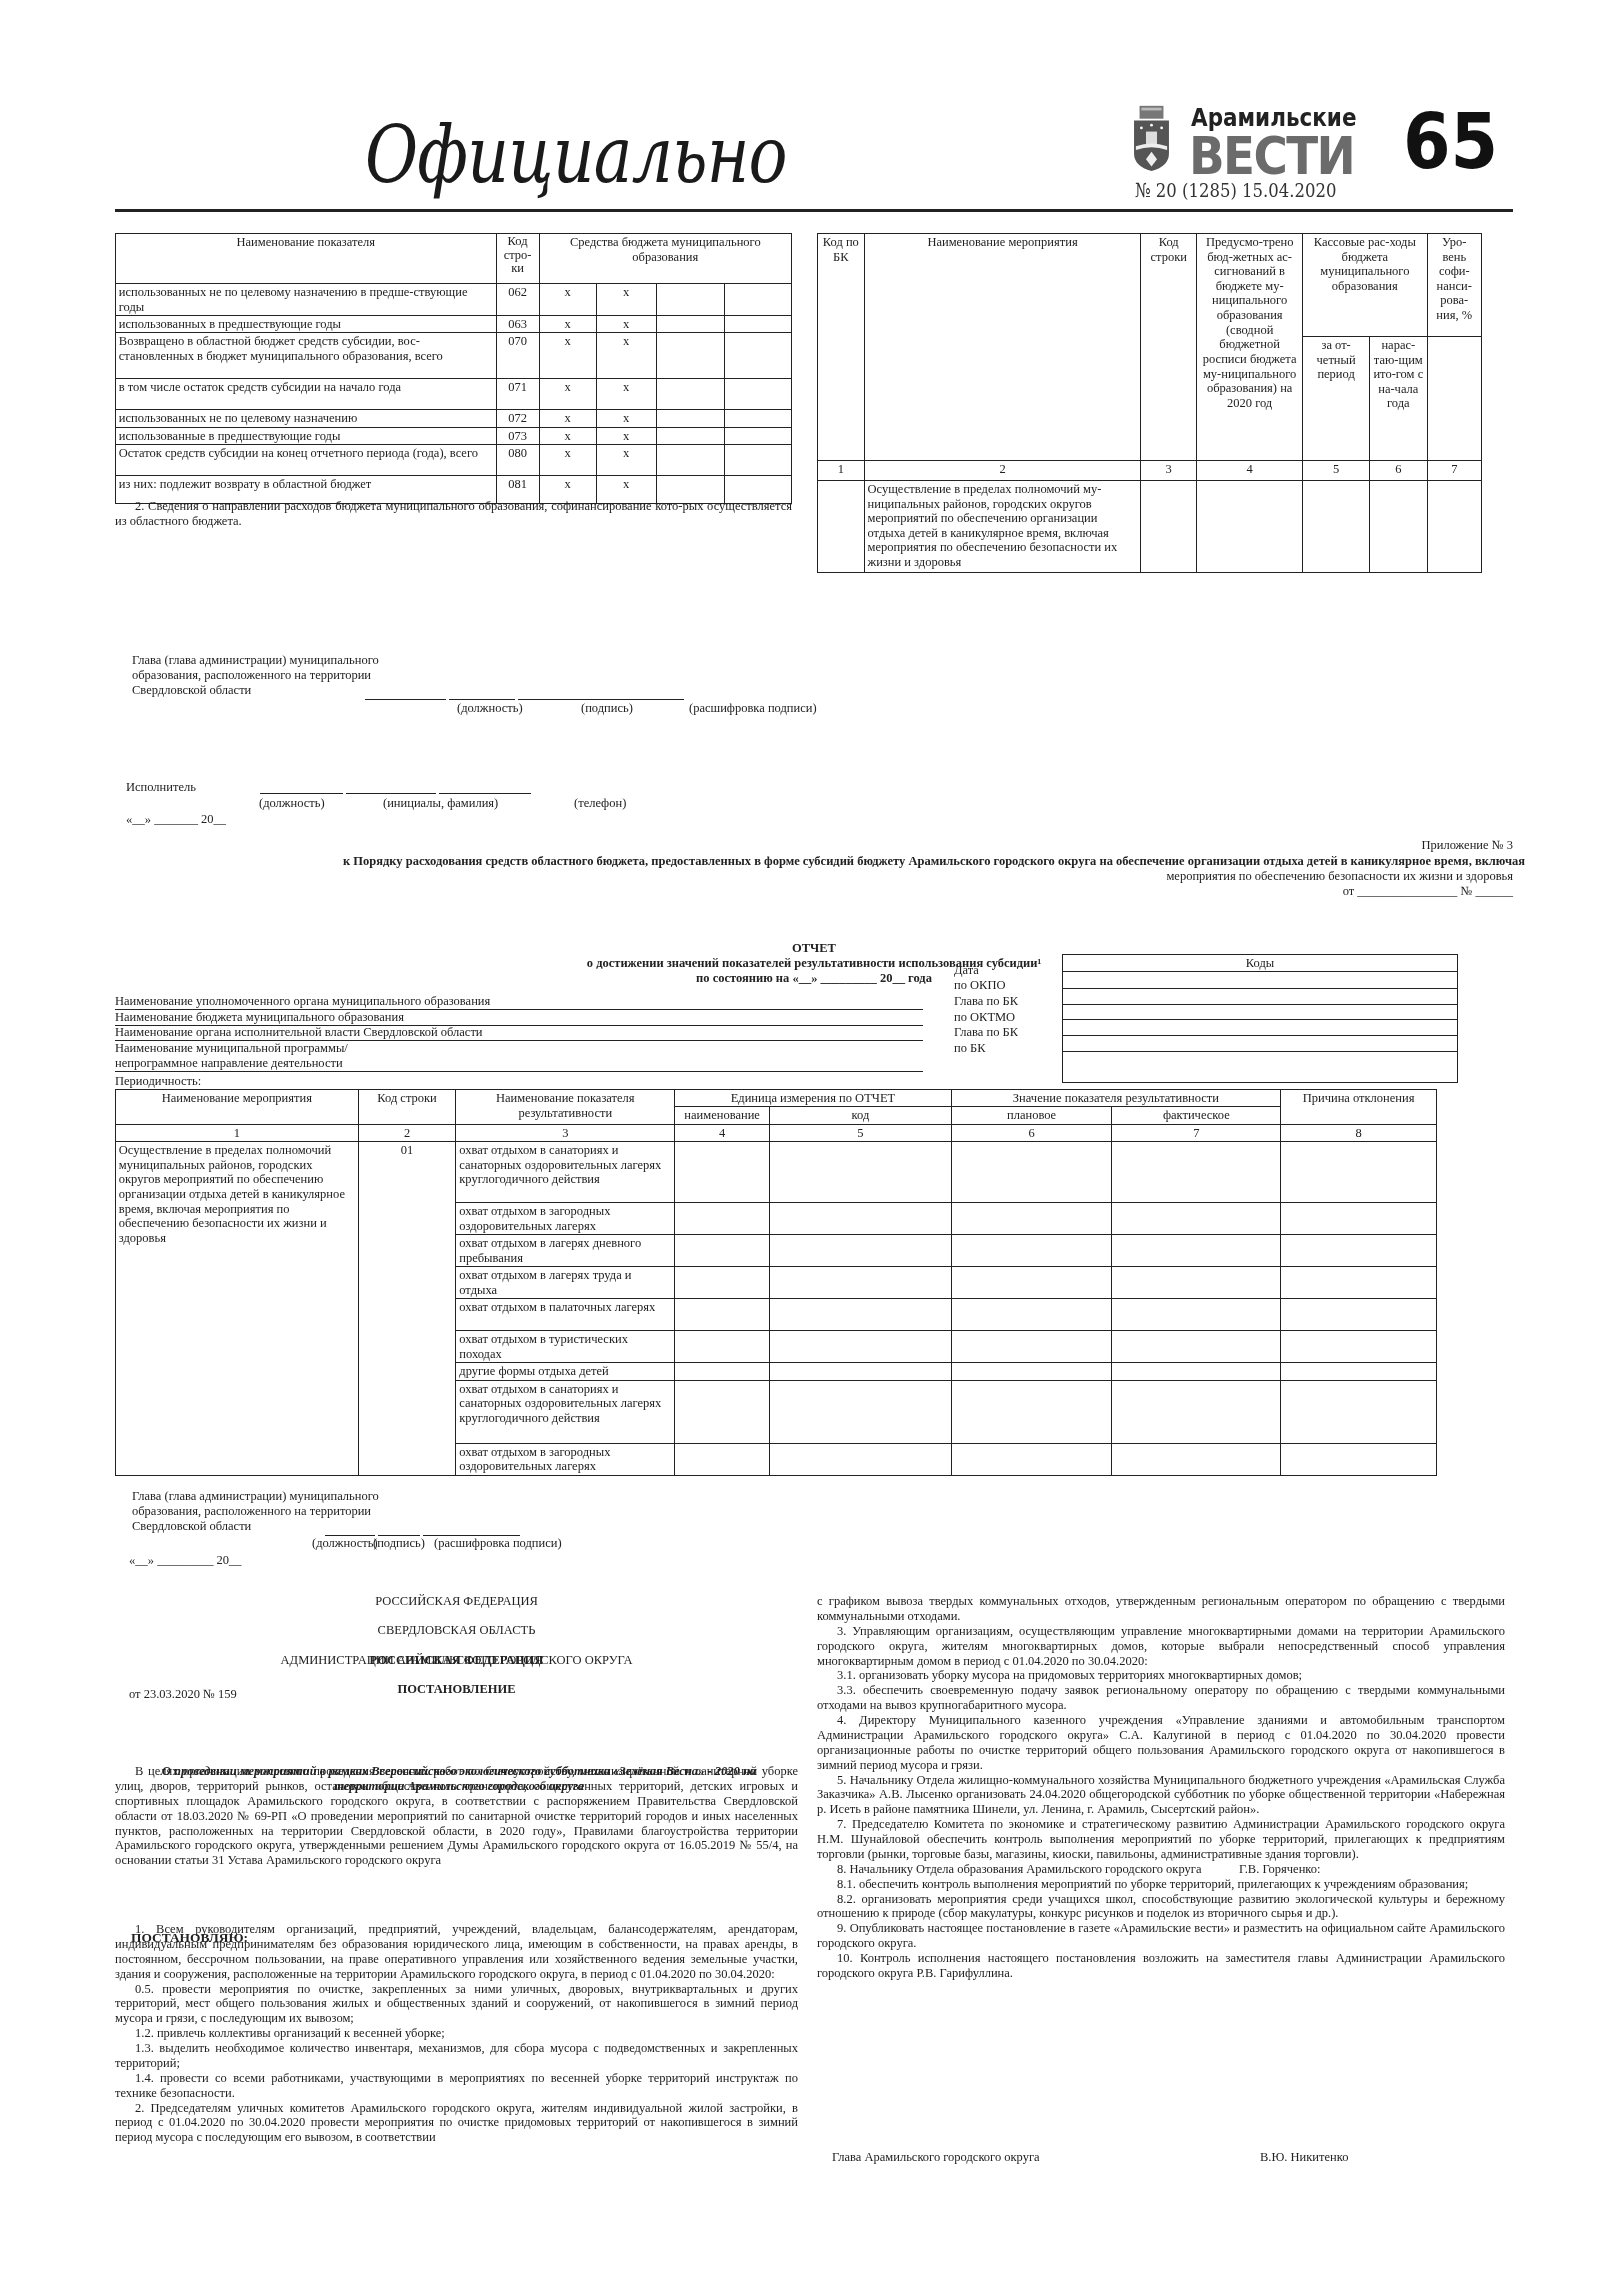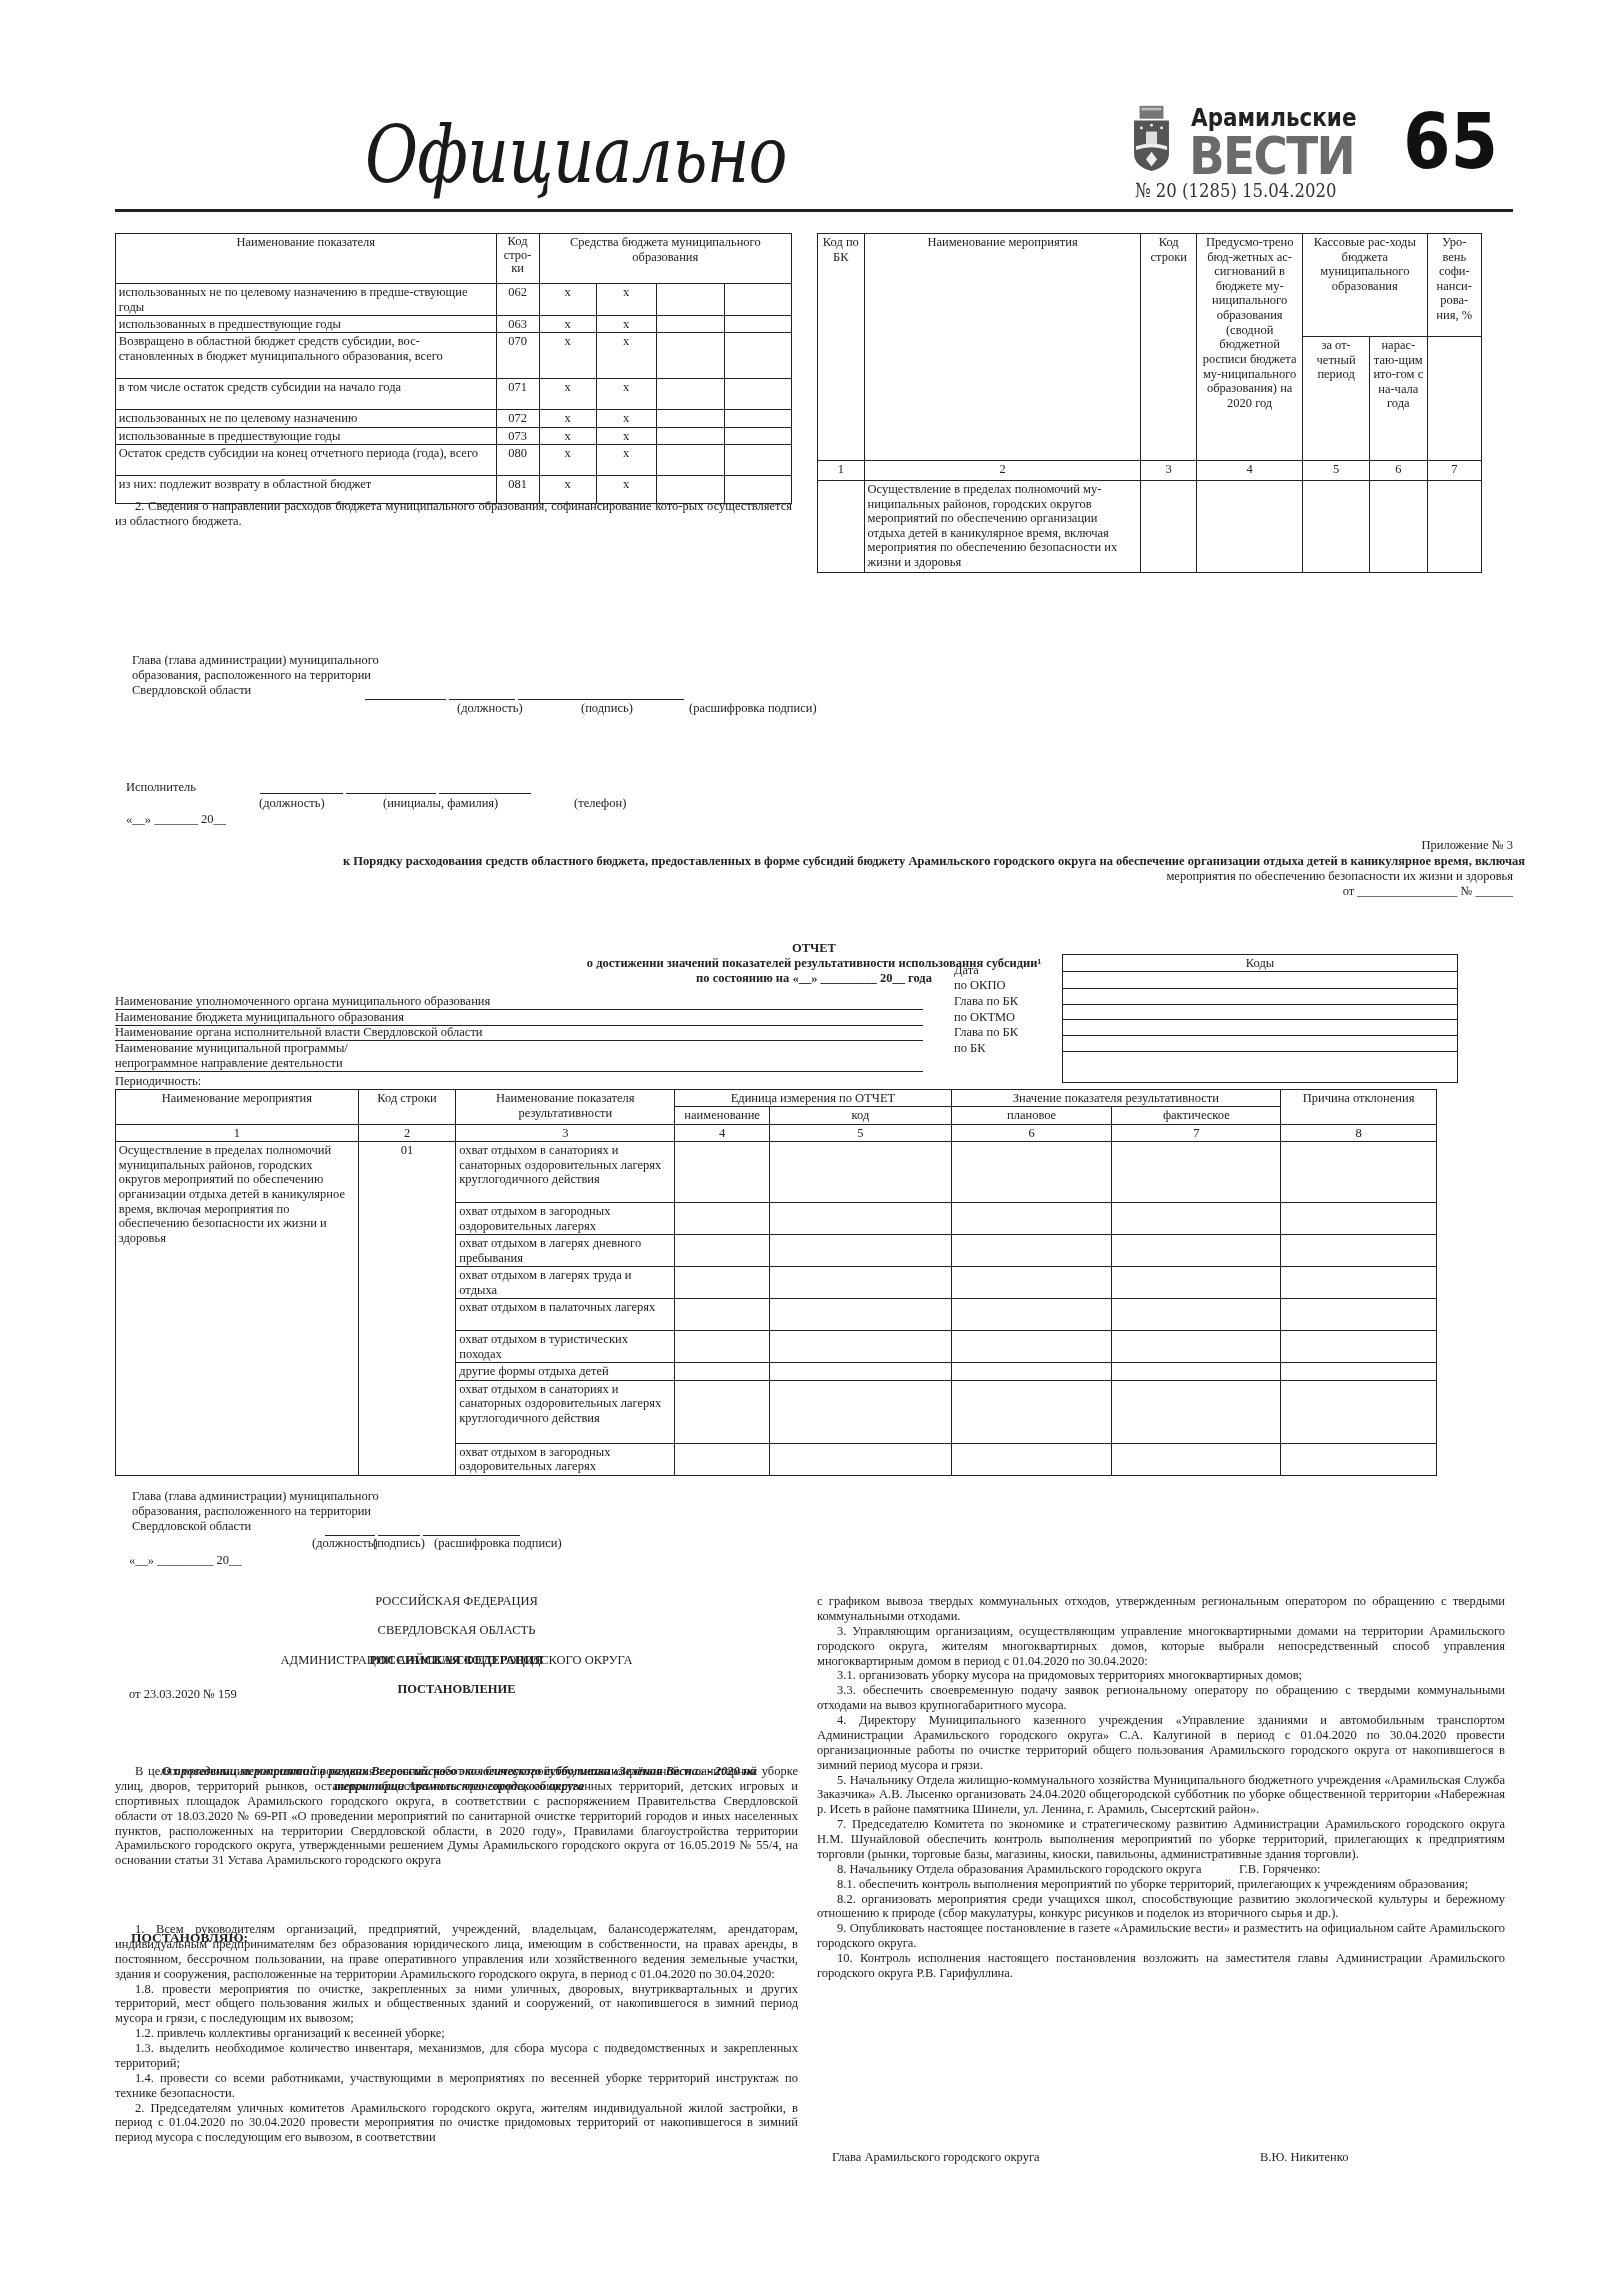--- a/index.html
+++ b/index.html
@@ -371,21 +371,21 @@
 <div class="abs txt center bold" style="left:115px; top:1638px; width:683px;">ПОСТАНОВЛЕНИЕ</div>
 <div class="abs txt center" style="left:115px; top:1653px; width:683px;">АДМИНИСТРАЦИИ АРАМИЛЬСКОГО ГОРОДСКОГО ОКРУГА</div>
 <div class="abs txt" style="left:129px; top:1687px;">от 23.03.2020  № 159</div>
 <div class="abs txt center bold" style="left:129px; top:1720px; width:660px; font-style:italic;">О проведении мероприятий в рамках Всероссийского экологического субботника «Зелёная Весна» - 2020 на территории Арамильского городского округа</div>
 
 <div class="abs txt just ind" style="left:115px; top:1764px; width:683px;">В целях организации массового проведения весенних работ по благоустройству, механизированной и санитарной уборке улиц, дворов, территорий рынков, остановок общественного транспорта, общественных территорий, детских игровых и спортивных площадок Арамильского городского округа, в соответствии с распоряжением Правительства Свердловской области  от 18.03.2020 № 69-РП «О проведении мероприятий по санитарной очистке территорий городов и иных населенных пунктов, расположенных на территории Свердловской области, в 2020 году»,  Правилами благоустройства территории Арамильского городского округа, утвержденными решением Думы Арамильского городского округа от 16.05.2019 № 55/4, на основании  статьи 31 Устава Арамильского городского округа</div>
 <div class="abs txt bold" style="left:131px; top:1886px; font-size:13.4px;">ПОСТАНОВЛЯЮ:</div>
 
 <div class="abs" style="left:115px; top:1922px; width:683px;">
   <p class="txt just ind">1. Всем руководителям организаций, предприятий, учреждений, владельцам, балансодержателям, арендаторам, индивидуальным предпринимателям без образования юридического лица, имеющим в собственности, на правах аренды, в постоянном, бессрочном пользовании, на праве оперативного управления или хозяйственного ведения земельные участки, здания и сооружения,  расположенные на территории Арамильского городского округа, в период с 01.04.2020 по 30.04.2020:</p>
-  <p class="txt just ind">1.8. провести мероприятия по очистке, закрепленных за ними уличных, дворовых, внутриквартальных и других территорий, мест общего пользования жилых и общественных зданий и сооружений, от накопившегося в зимний период мусора и грязи, с последующим их вывозом;</p>
+  <p class="txt just ind">0.5. провести мероприятия по очистке, закрепленных за ними уличных, дворовых, внутриквартальных и других территорий, мест общего пользования жилых и общественных зданий и сооружений, от накопившегося в зимний период мусора и грязи, с последующим их вывозом;</p>
   <p class="txt just ind">1.2. привлечь коллективы организаций к весенней уборке;</p>
   <p class="txt just ind">1.3. выделить необходимое количество инвентаря, механизмов, для сбора мусора с подведомственных и закрепленных территорий;</p>
   <p class="txt just ind">1.4. провести со всеми работниками, участвующими в мероприятиях по весенней уборке территорий инструктаж по технике безопасности.</p>
   <p class="txt just ind">2. Председателям уличных комитетов Арамильского городского округа, жителям индивидуальной жилой застройки, в период с 01.04.2020 по 30.04.2020 провести мероприятия по очистке придомовых территорий от накопившегося в зимний период мусора с последующим его вывозом, в соответствии</p>
 </div>
 
 <div class="abs" style="left:817px; top:1594px; width:688px;">
   <p class="txt just">с графиком вывоза твердых коммунальных отходов, утвержденным региональным оператором по обращению с твердыми коммунальными отходами.</p>
   <p class="txt just ind">3. Управляющим организациям, осуществляющим управление многоквартирными домами на территории Арамильского городского округа, жителям многоквартирных домов, которые выбрали непосредственный способ управления многоквартирным домом в период с 01.04.2020 по 30.04.2020:</p>
   <p class="txt just ind">3.1. организовать уборку мусора на придомовых территориях многоквартирных домов;</p>

